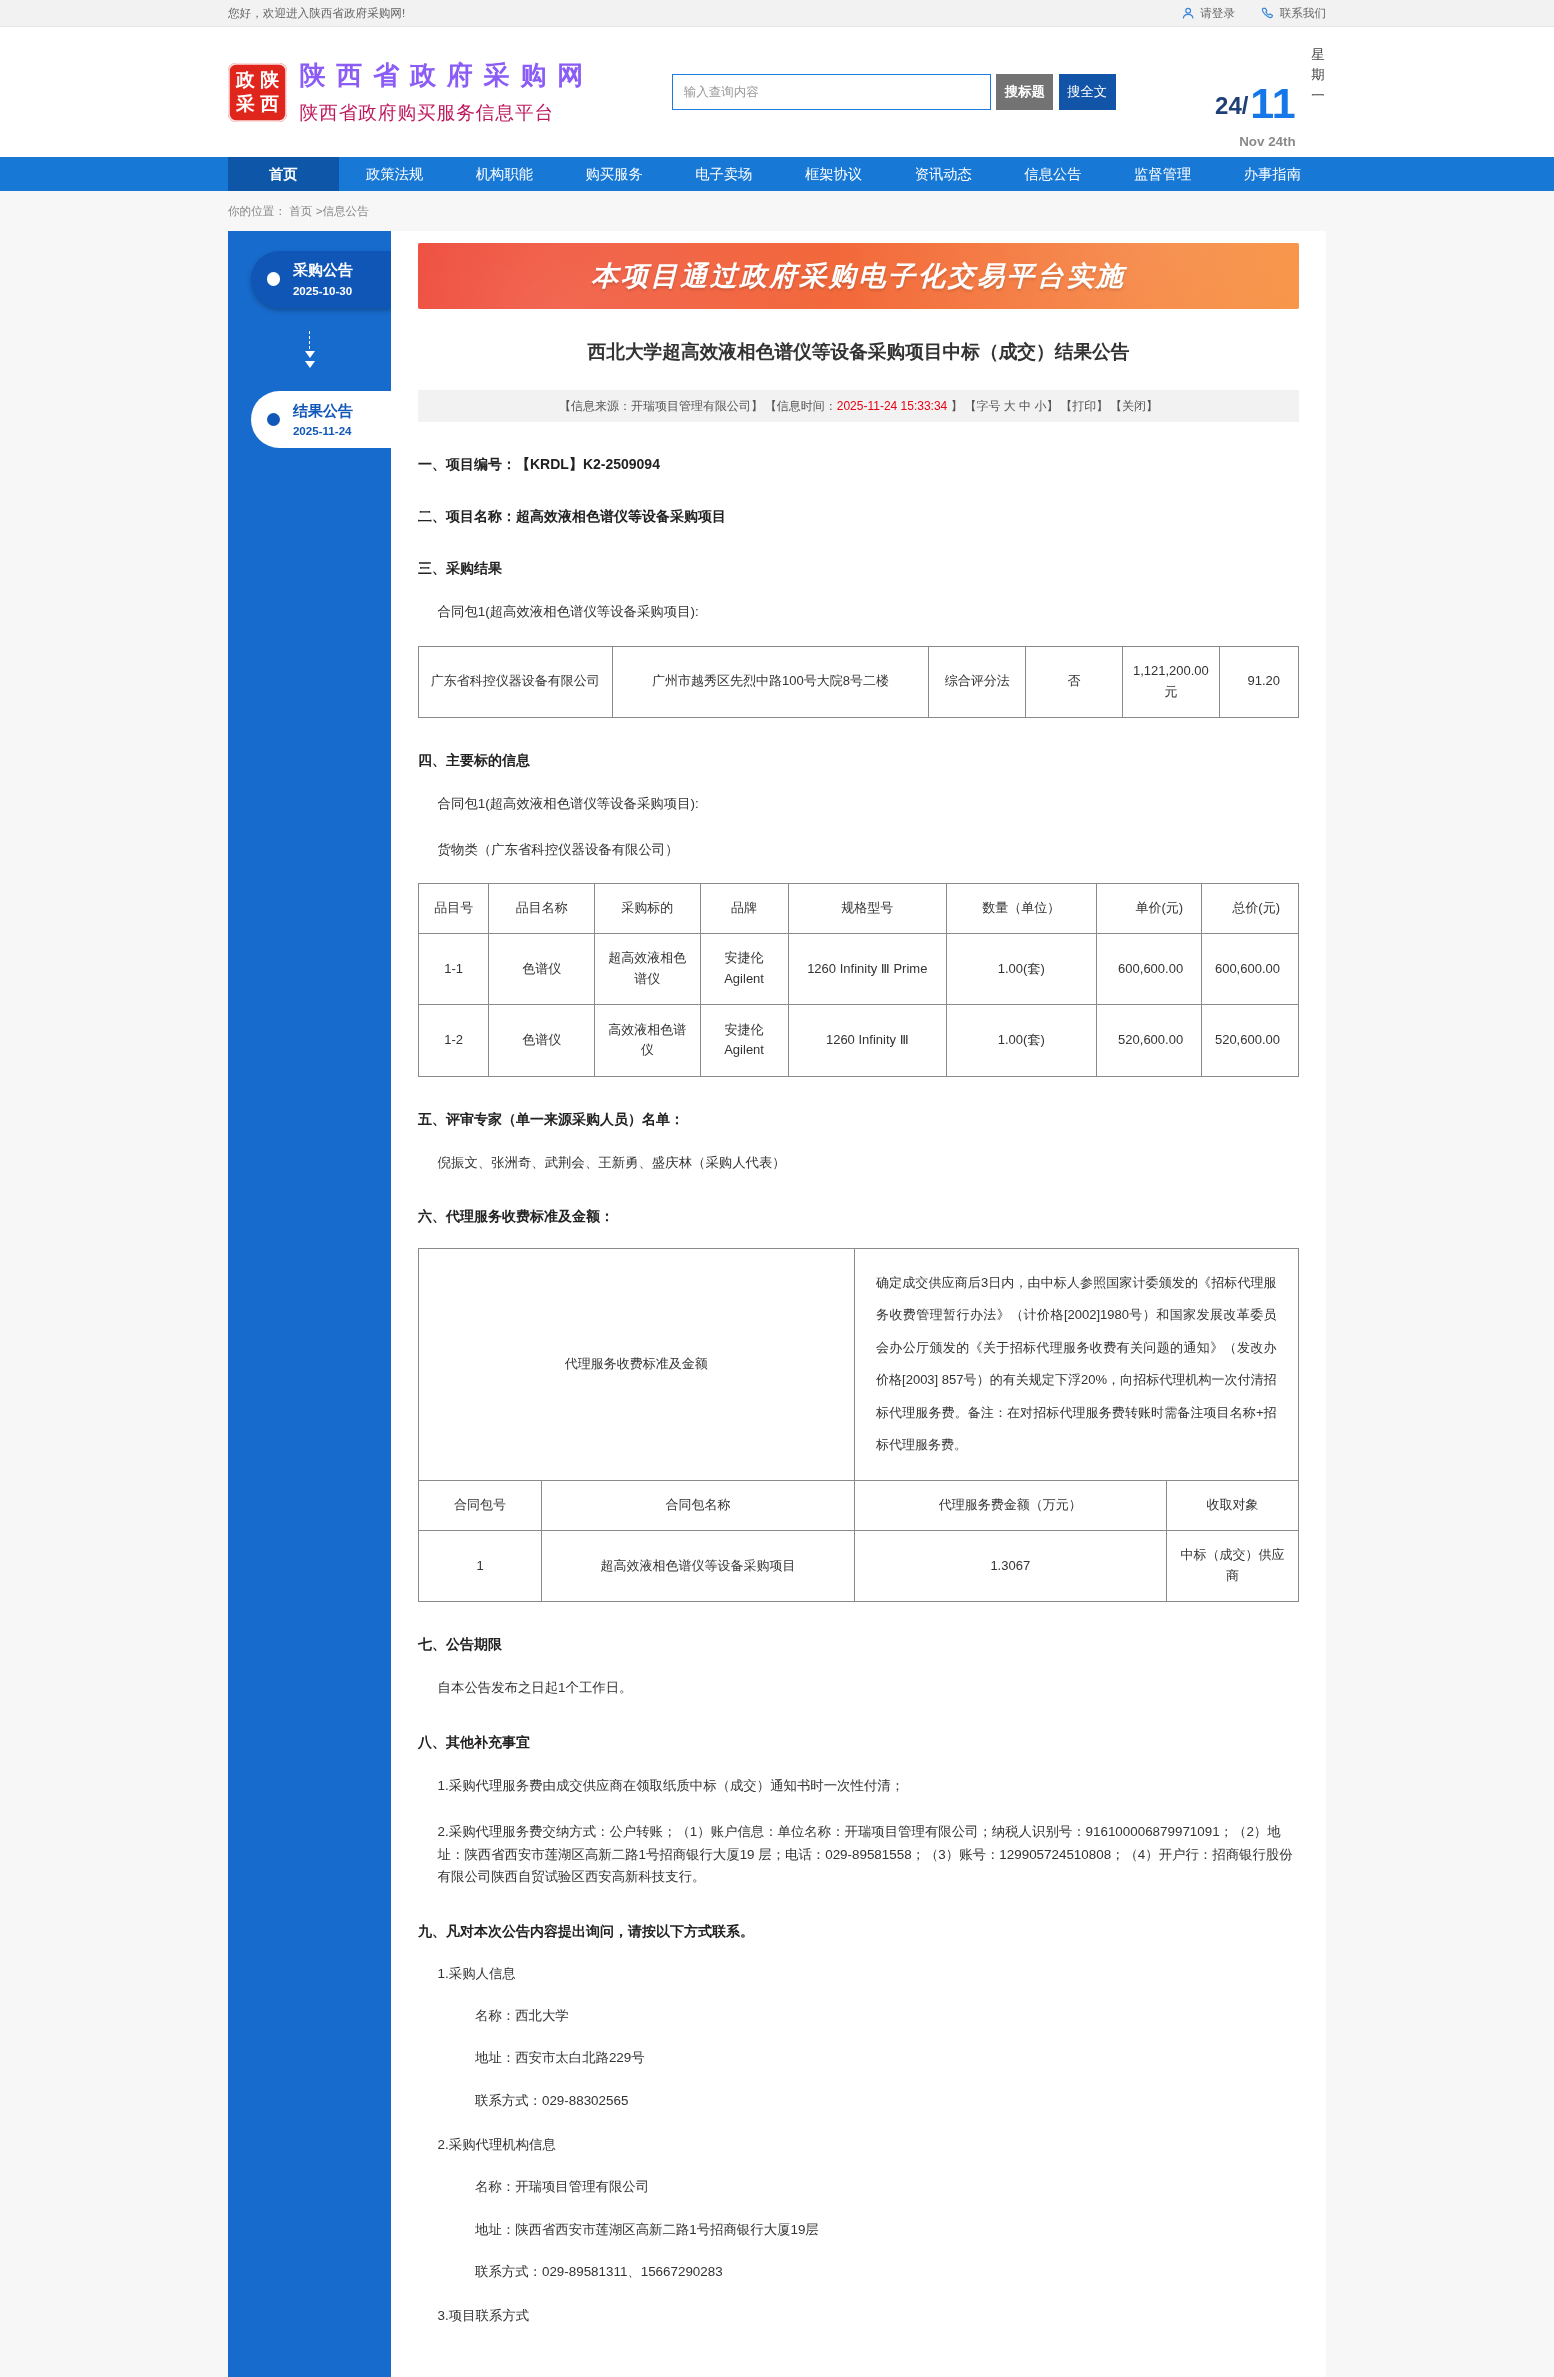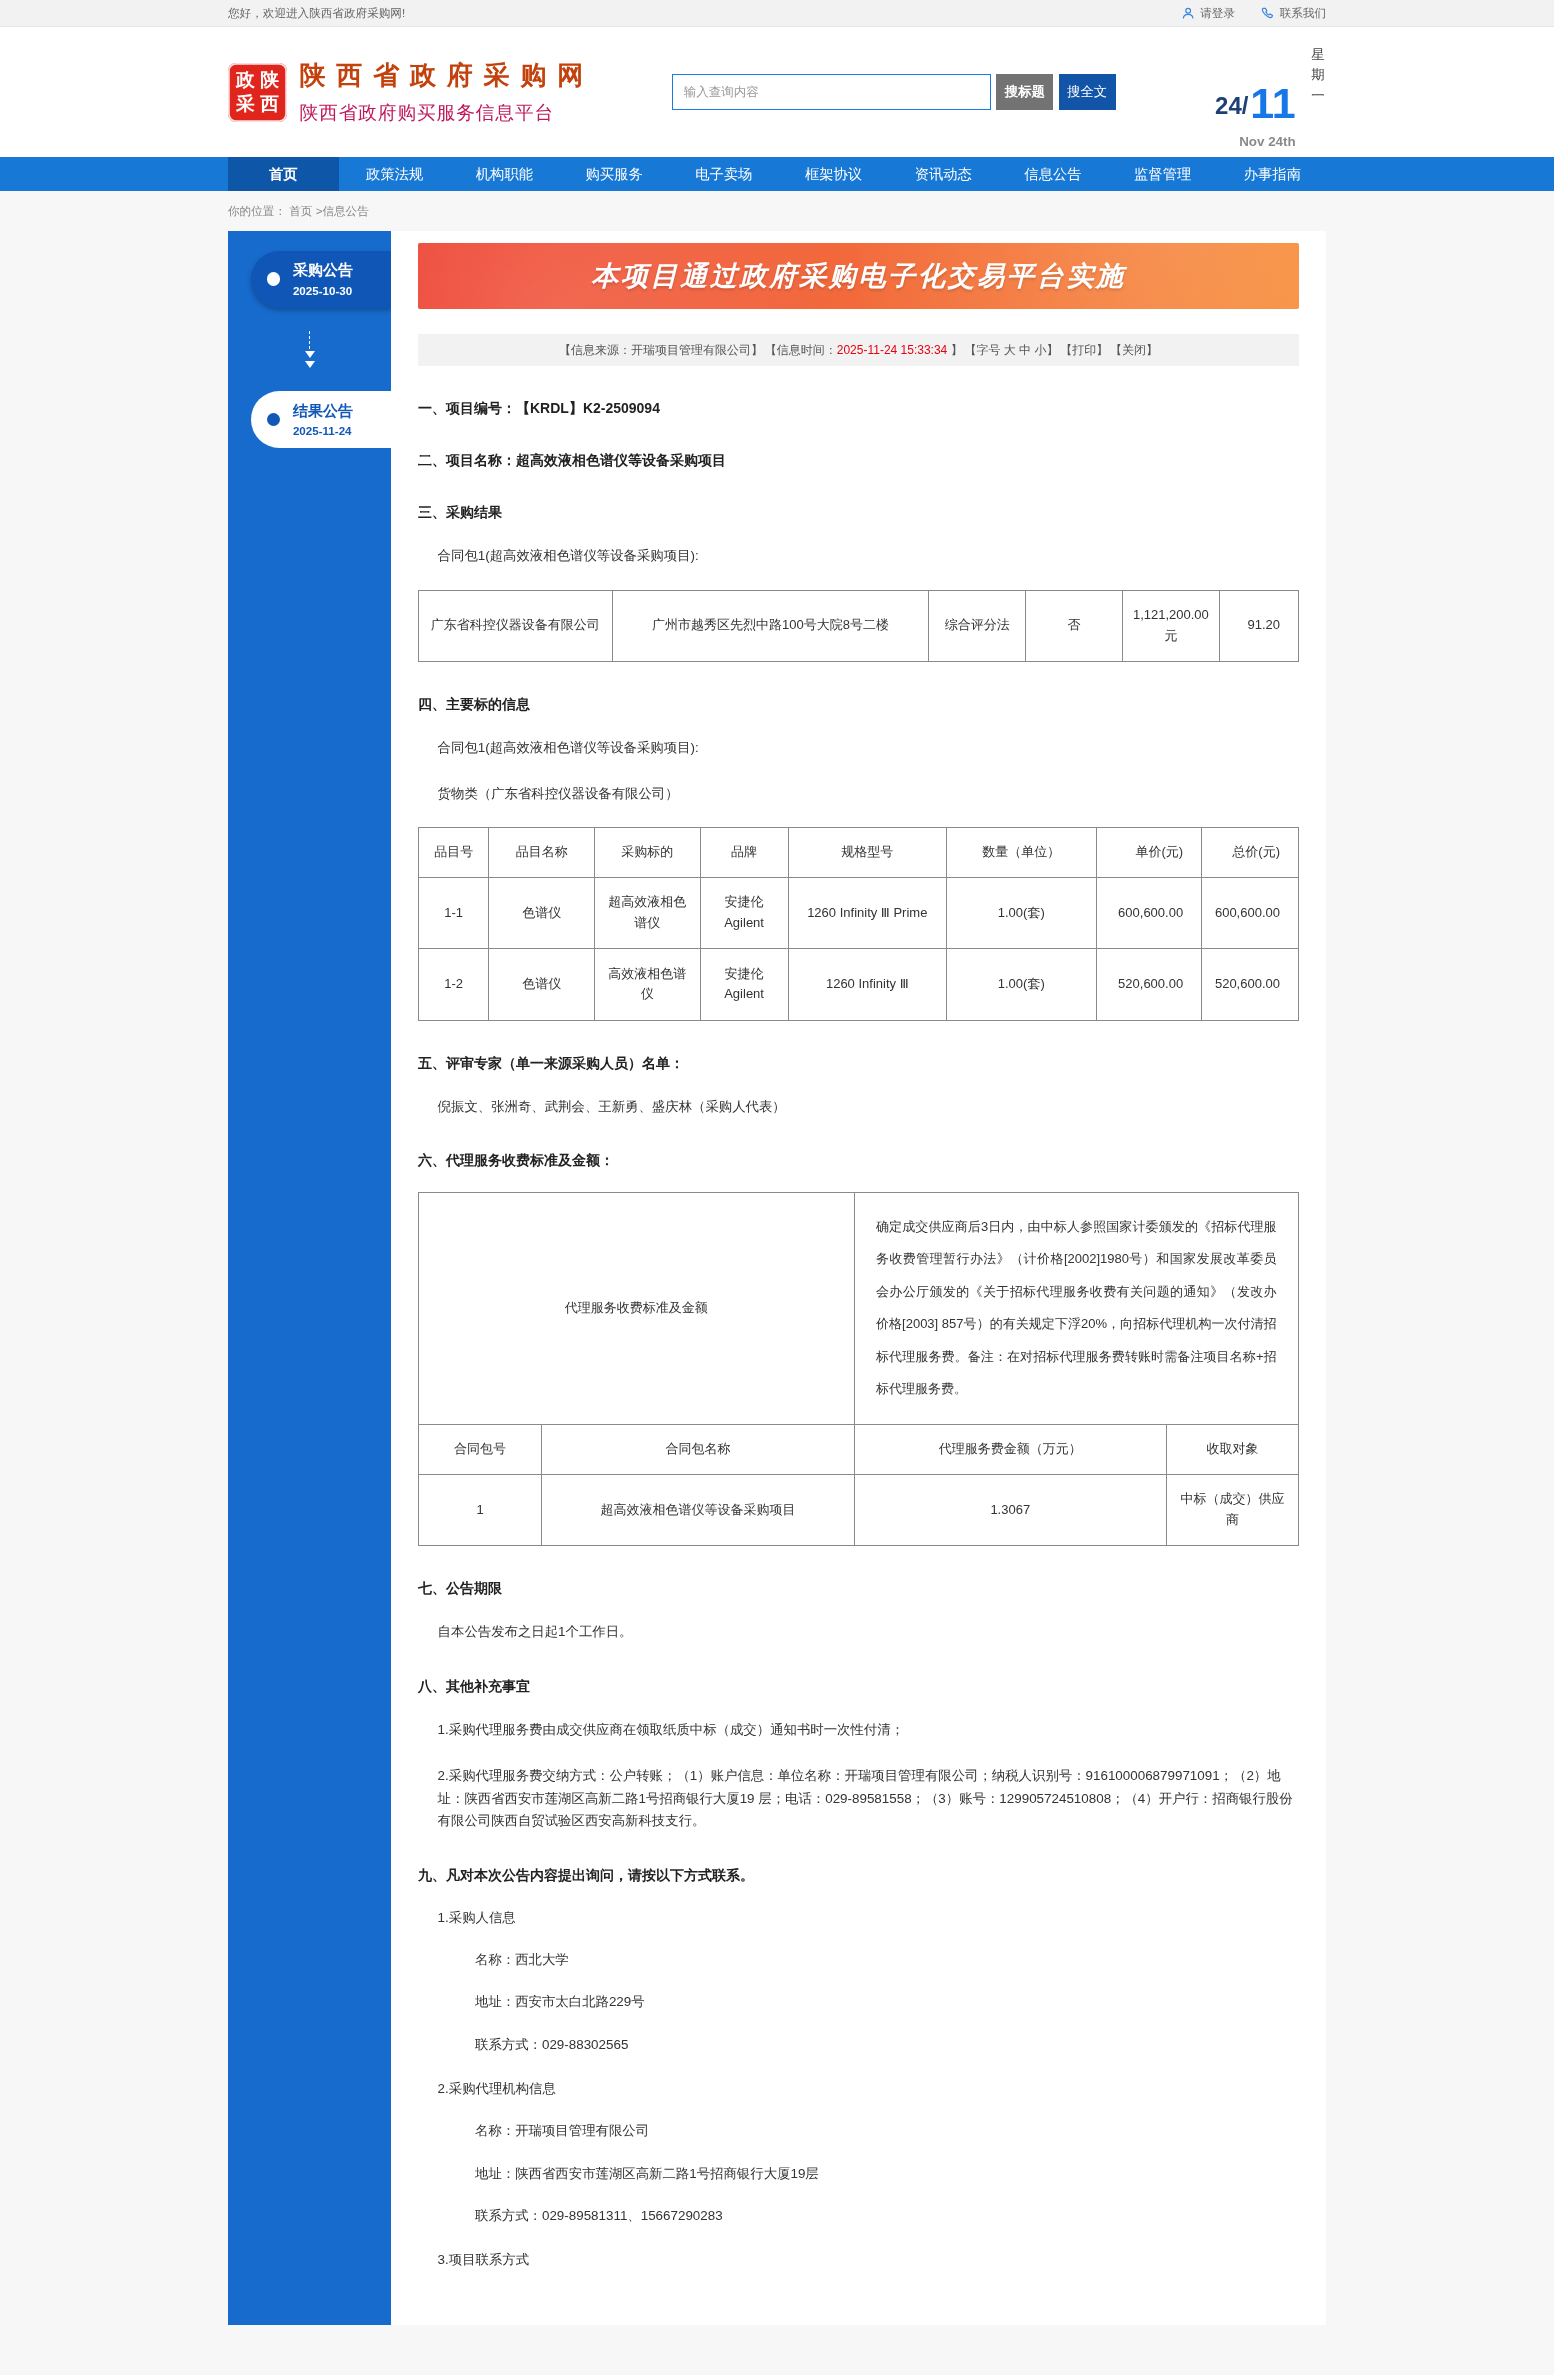--- a/index.html
+++ b/index.html
@@ -11,21 +11,21 @@
   .topbar .container { display:flex; align-items:center; height:100%; }
   .topbar-right { margin-left:auto; display:flex; align-items:center; gap:25px; }
   .top-link { display:flex; align-items:center; gap:5.3px; cursor:pointer; color:#666; }
   .top-link svg { display:block; }
 
   
   .header { height:130px; background:#fff; }
   .header .container { display:flex; align-items:center; height:100%; }
   .logo { width:59px; height:59px; background:#e0251c; border-radius:8px; display:grid; grid-template-columns:1fr 1fr; place-items:center; color:#fff; font-weight:700; font-size:18.7px; line-height:1; padding:5.3px; box-shadow:inset 0 0 0 1.8px rgba(255,255,255,.85); }
   .brand-text { margin-left:12.5px; }
-  .brand-title { font-size:26px; font-weight:700; color:#c2410c; letter-spacing:1.8px; }
+  .brand-title { font-size:26px; font-weight:700; color:#8b5cf6; letter-spacing:1.8px; }
   .brand-sub { font-size:18.7px; color:#be185d; margin-top:7.1px; letter-spacing:0.9px; }
   .search-area { margin-left:87px; display:flex; align-items:center; }
   .search-input { width:319px; height:36px; border:1.8px solid #1a7ce0; padding:0 10.7px; font-size:12.5px; color:#333; outline:none; }
   .search-input::placeholder { color:#999; }
   .search-btn { height:36px; width:57px; border:none; color:#fff; font-size:13.4px; cursor:pointer; }
   .btn-title { background:#737373; margin-left:5.3px;font-weight:bold; }
   .btn-full { background:#1254a8; margin-left:5.3px; }
   .date-block { margin-left:auto; display:flex; align-items:flex-start; }
   .date-main { text-align:center;margin-top:46px; }
   .date-nums { display:flex; align-items:flex-start; justify-content:flex-end; line-height:1; }
@@ -192,20 +192,21 @@
             <div class="pill-date">2025-11-24</div>
           </span>
         </div>
       </div>
 
       <div class="panel">
         <div class="banner">
           <div class="banner-text">本项目通过政府采购电子化交易平台实施</div>
         </div>
 
+        <div class="article-title">西北大学超高效液相色谱仪等设备采购项目中标（成交）结果公告</div>
 
         <div class="meta-bar">
           <span>【信息来源：开瑞项目管理有限公司】</span>
           <span>
             <span>【信息时间：</span><span class="red">2025-11-24 15:33:34</span><span>  】</span>
           </span>
           <span class="meta-item">【字号 大 中 小】</span>
           <span class="meta-item">【打印】</span>
           <span class="meta-item">【关闭】</span>
         </div>

